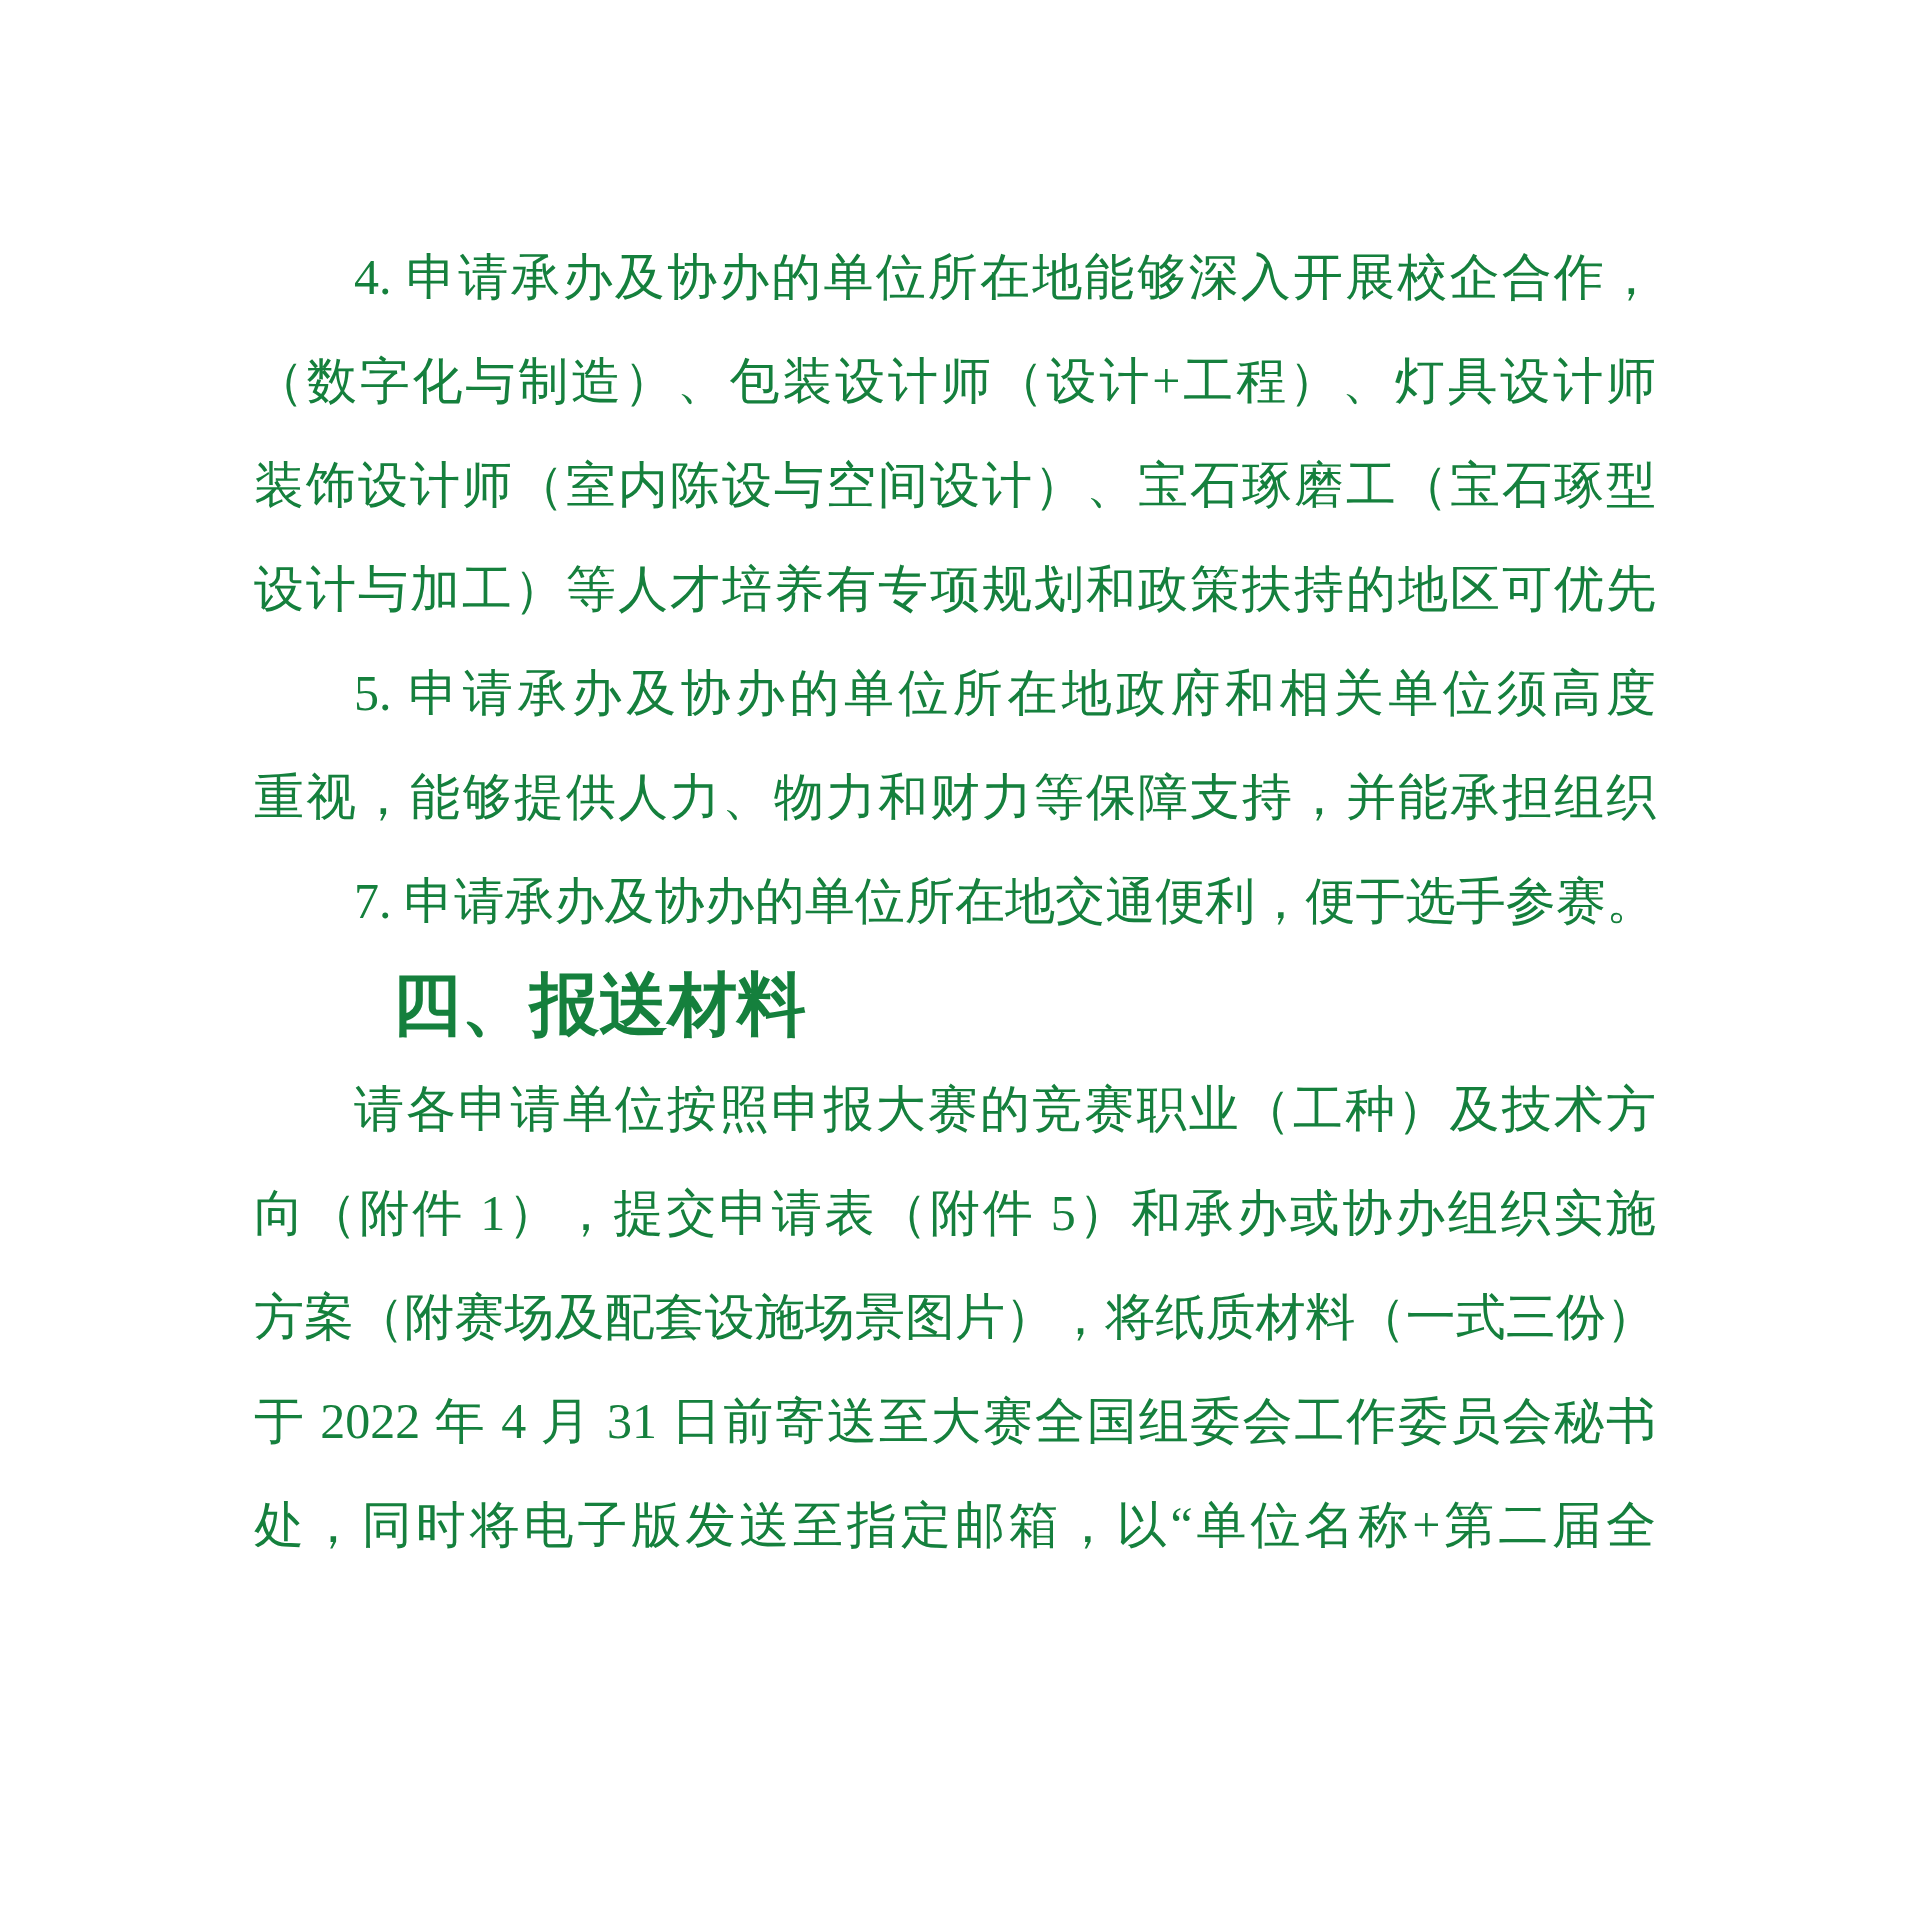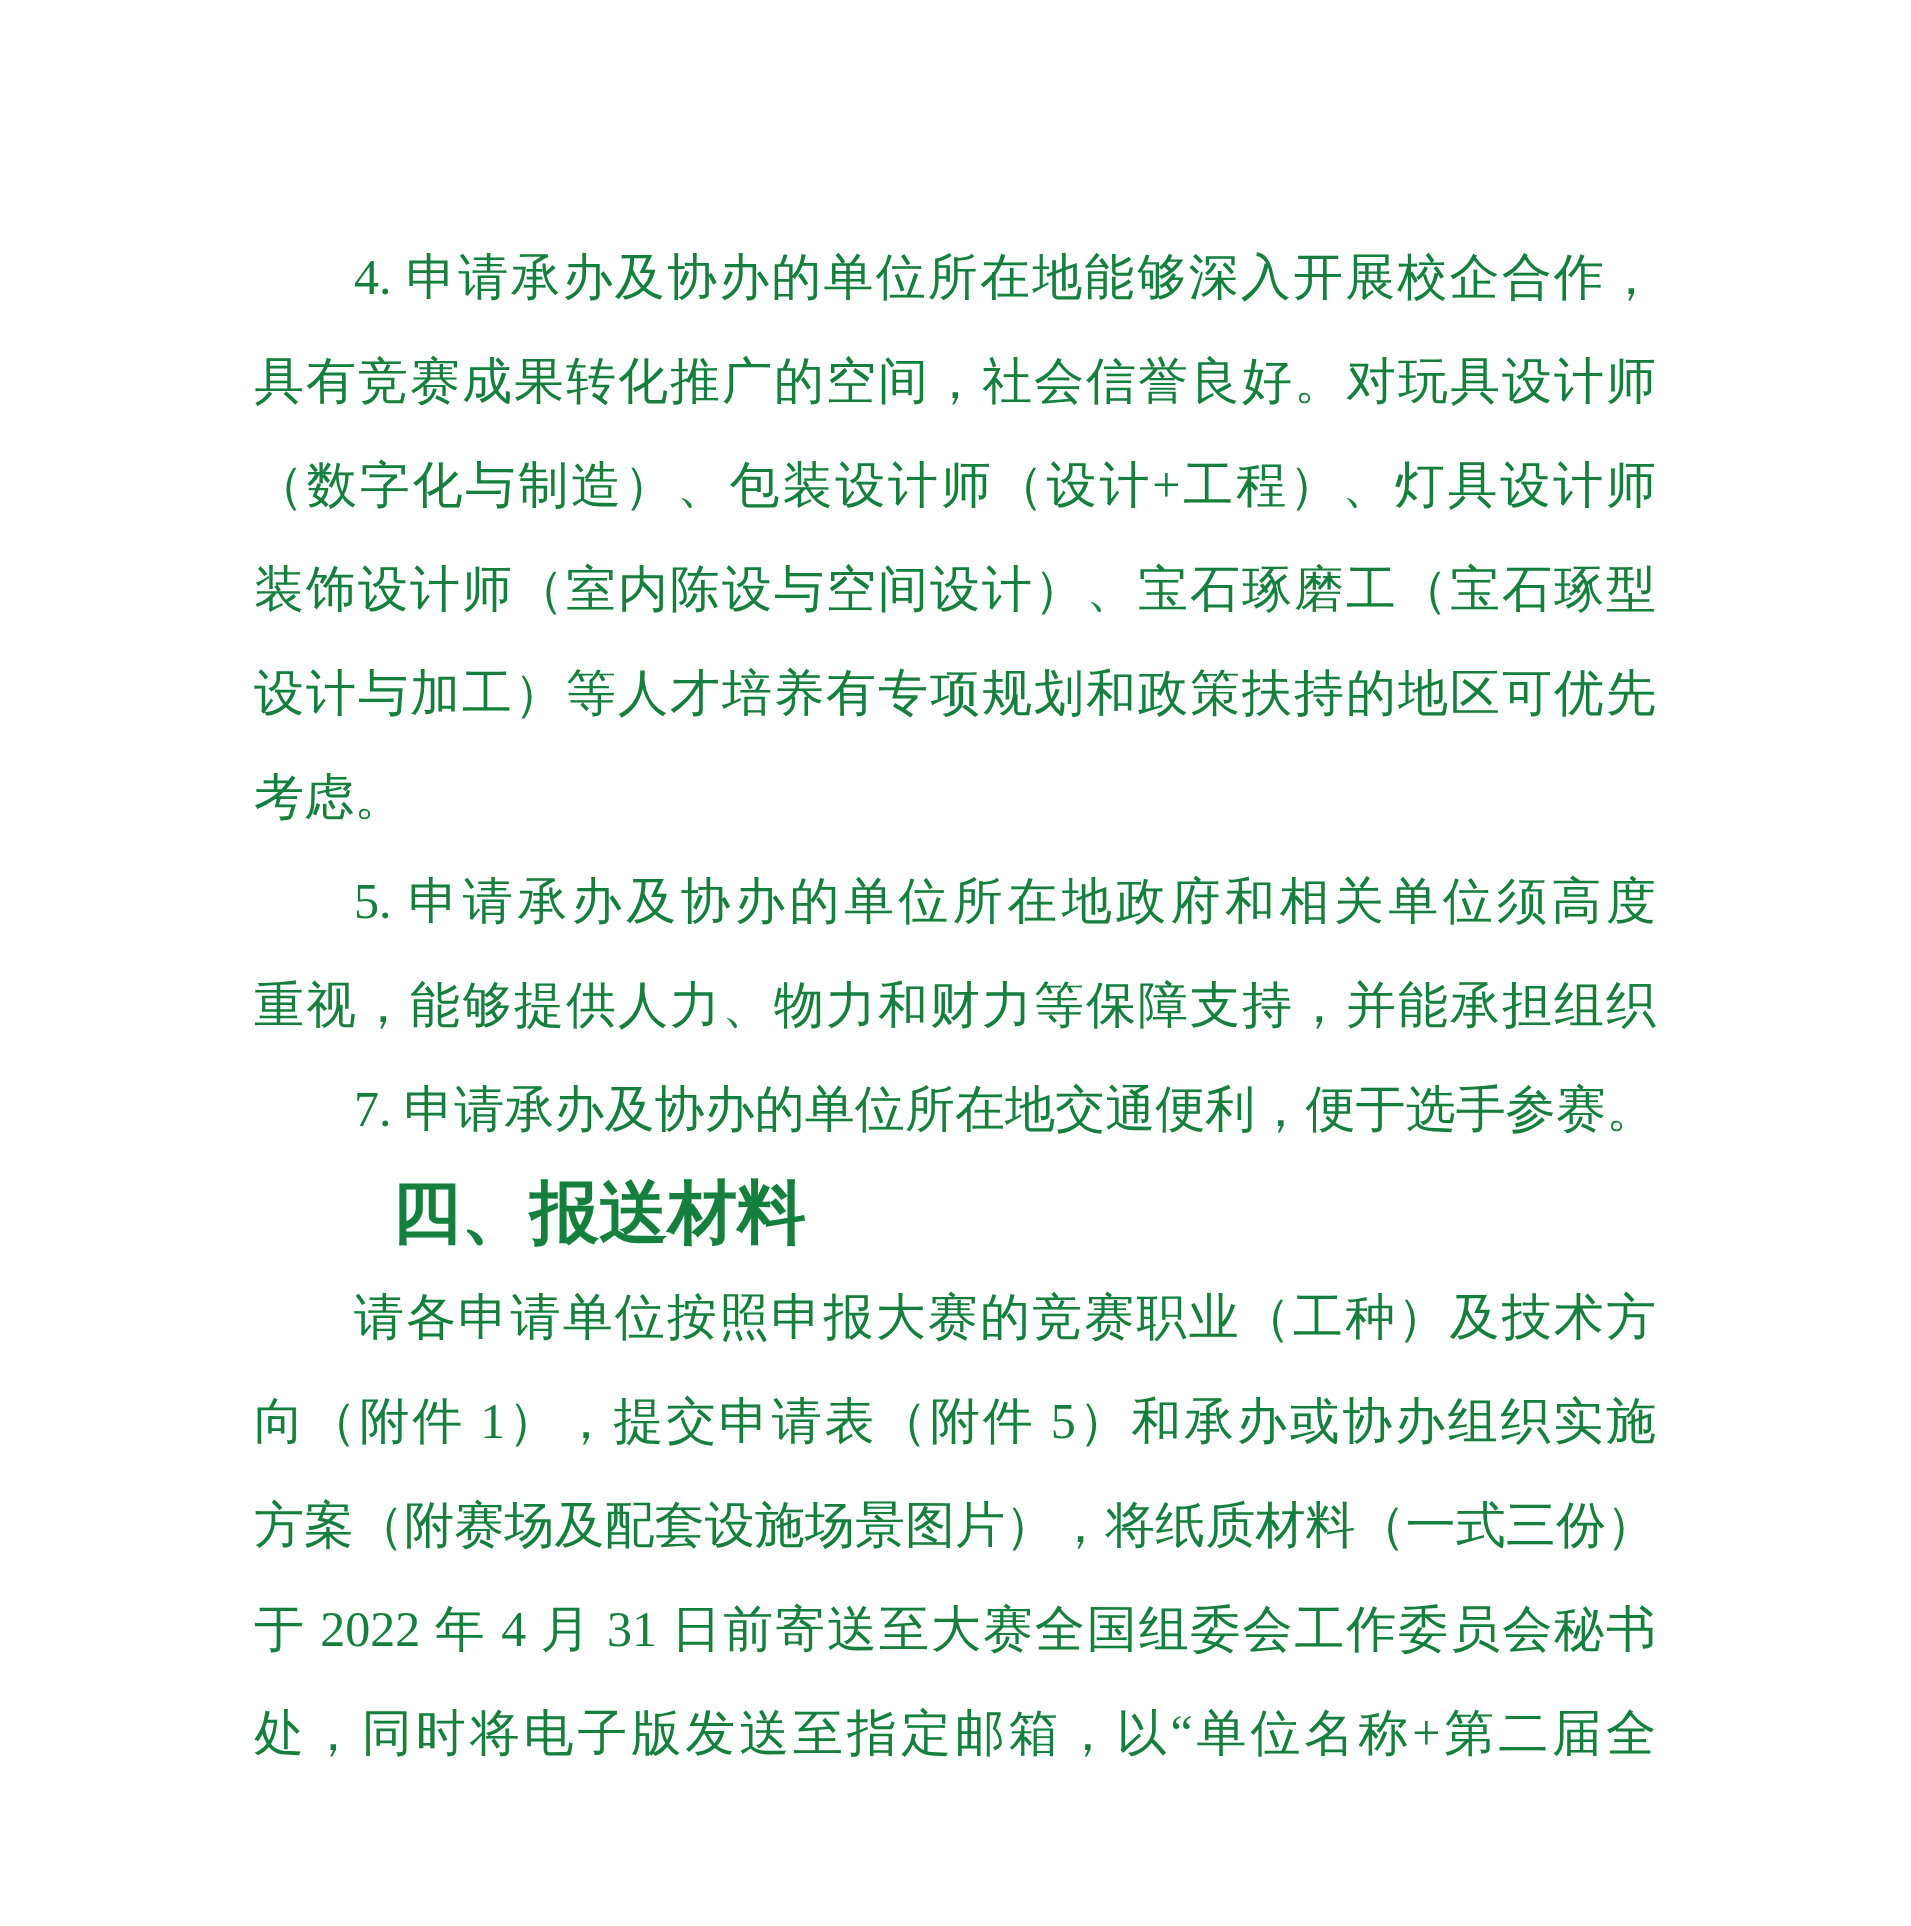--- a/index.html
+++ b/index.html
@@ -41,25 +41,23 @@
     font-weight: bold;
     font-size: 69px;
   }
 </style>
 </head>
 <body>
 
 <div class="page">
   <div class="textblock">
     <div class="line indent jboth">4. 申请承办及协办的单位所在地能够深入开展校企合作，</div>
-    <div class="line jboth">具有竞赛成果转化推广的空间，社会信誉良好。对玩具设计师</div>
     <div class="line jboth">（数字化与制造）、包装设计师（设计+工程）、灯具设计师</div>
     <div class="line jboth">装饰设计师（室内陈设与空间设计）、宝石琢磨工（宝石琢型</div>
     <div class="line jboth">设计与加工）等人才培养有专项规划和政策扶持的地区可优先</div>
-    <div class="line">考虑。</div>
     <div class="line indent jboth">5. 申请承办及协办的单位所在地政府和相关单位须高度</div>
     <div class="line jboth">重视，能够提供人力、物力和财力等保障支持，并能承担组织</div>
     <div class="line indent jboth">7. 申请承办及协办的单位所在地交通便利，便于选手参赛。</div>
     <div class="line indent heading">四、报送材料</div>
     <div class="line indent jboth">请各申请单位按照申报大赛的竞赛职业（工种）及技术方</div>
     <div class="line jboth">向（附件 1），提交申请表（附件 5）和承办或协办组织实施</div>
     <div class="line jboth">方案（附赛场及配套设施场景图片），将纸质材料（一式三份）</div>
     <div class="line jboth">于 2022 年 4 月 31 日前寄送至大赛全国组委会工作委员会秘书</div>
     <div class="line jboth">处，同时将电子版发送至指定邮箱，以“单位名称+第二届全</div>
 

